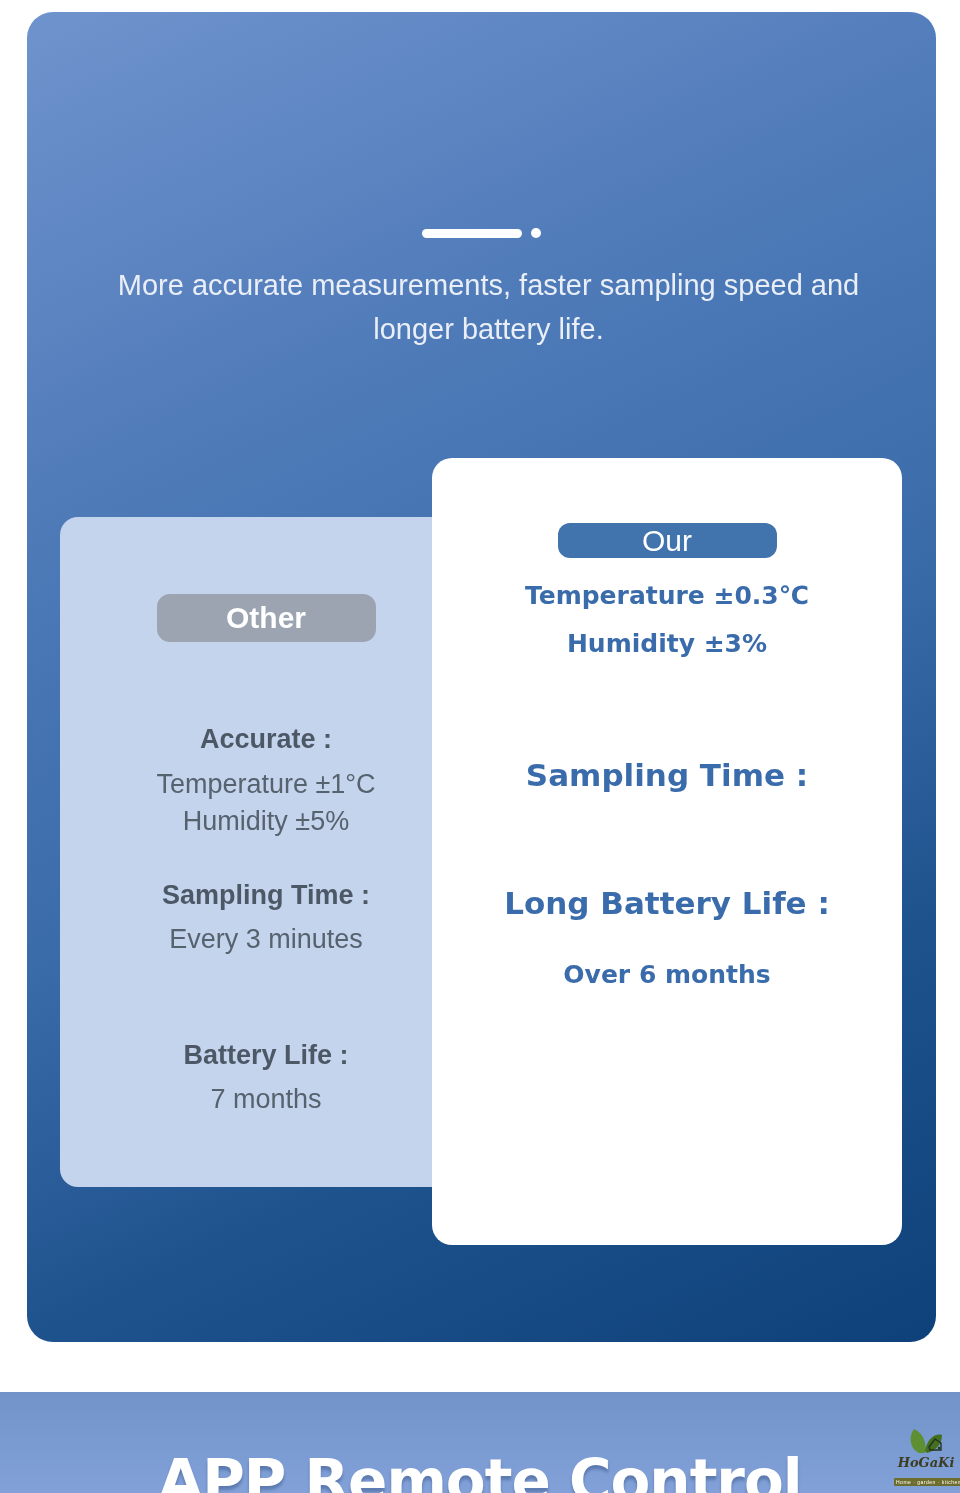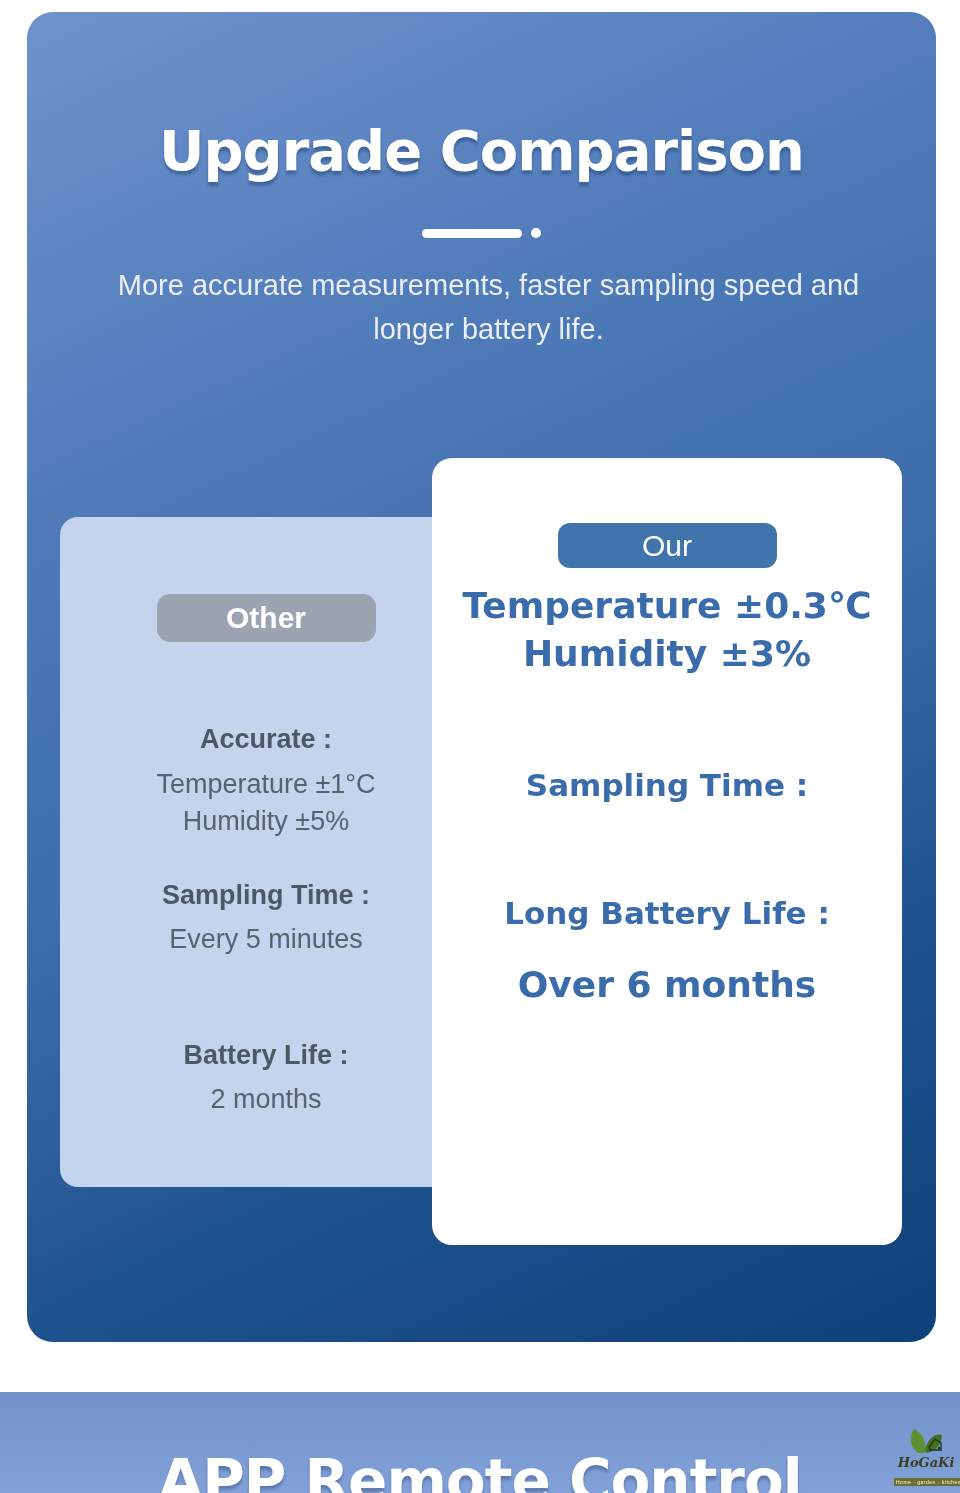--- a/index.html
+++ b/index.html
@@ -64,31 +64,31 @@
   .o-values.g1{margin-top:10px;}
   .o-label.g2{margin-top:38px;}
   .o-values.g2{margin-top:9px;}
   .o-label.g3{margin-top:80px;}
   .o-values.g3{margin-top:9px;}
   .our-card{
     position:absolute;left:405px;top:446px;width:470px;height:787px;
     border-radius:20px;background:#ffffff;z-index:2;text-align:center;
   }
   .our-badge{
-    margin:65px auto 0;width:219px;height:45px;border-radius:12px;
+    margin:65px auto 0;width:219px;height:35px;border-radius:12px;
     background:var(--our_badge_bg);color:#ffffff;font-size:30px;
     display:flex;align-items:center;justify-content:center;
   }
   .u-label{
     font-family:"DejaVu Sans",sans-serif;font-weight:bold;
     font-size:31px;line-height:40px;color:var(--our_accent);
   }
   .u-value{
     font-family:"DejaVu Sans",sans-serif;font-weight:bold;
-    font-size:36px;line-height:48px;color:var(--our_accent);
+    font-size:25px;line-height:48px;color:var(--our_accent);
   }
   .u-label.g1{margin-top:76px;}
   .u-values.g1{margin-top:14px;}
   .u-label.g2{margin-top:87px;}
   .u-values.g2{margin-top:15px;}
   .u-label.g3{margin-top:88px;}
   .u-values.g3{margin-top:28px;}
   
   .app-section{
     position:absolute;left:0;top:1392px;width:960px;height:101px;
@@ -117,21 +117,20 @@
     letter-spacing:0.5px;white-space:nowrap;
   }
 </style>
 </head>
 <body>
 
 <div class="page">
 
   <div class="hero-panel">
 
-    <div class="hero-title">Upgrade Comparison</div>
 
     <div class="title-divider">
       <span class="divider-bar"></span>
       <span class="divider-dot"></span>
     </div>
 
     <div class="hero-subtitle">
       <span class="line">More accurate measurements, faster sampling speed and</span>
       <span class="line">longer battery life.</span>
     </div>
@@ -140,26 +139,26 @@
       <div class="other-badge">Other</div>
 
       <div class="o-label g1">Accurate :</div>
       <div class="o-values g1">
         <div class="o-value">Temperature ±1°C</div>
         <div class="o-value">Humidity ±5%</div>
       </div>
 
       <div class="o-label g2">Sampling Time :</div>
       <div class="o-values g2">
-        <div class="o-value">Every 5 minutes</div>
+        <div class="o-value">Every 3 minutes</div>
       </div>
 
       <div class="o-label g3">Battery Life :</div>
       <div class="o-values g3">
-        <div class="o-value">2 months</div>
+        <div class="o-value">7 months</div>
       </div>
     </div>
 
     <div class="our-card">
       <div class="our-badge">Our</div>
 
       <div class="u-values g1">
         <div class="u-value">Temperature ±0.3℃</div>
         <div class="u-value">Humidity ±3%</div>
       </div>

